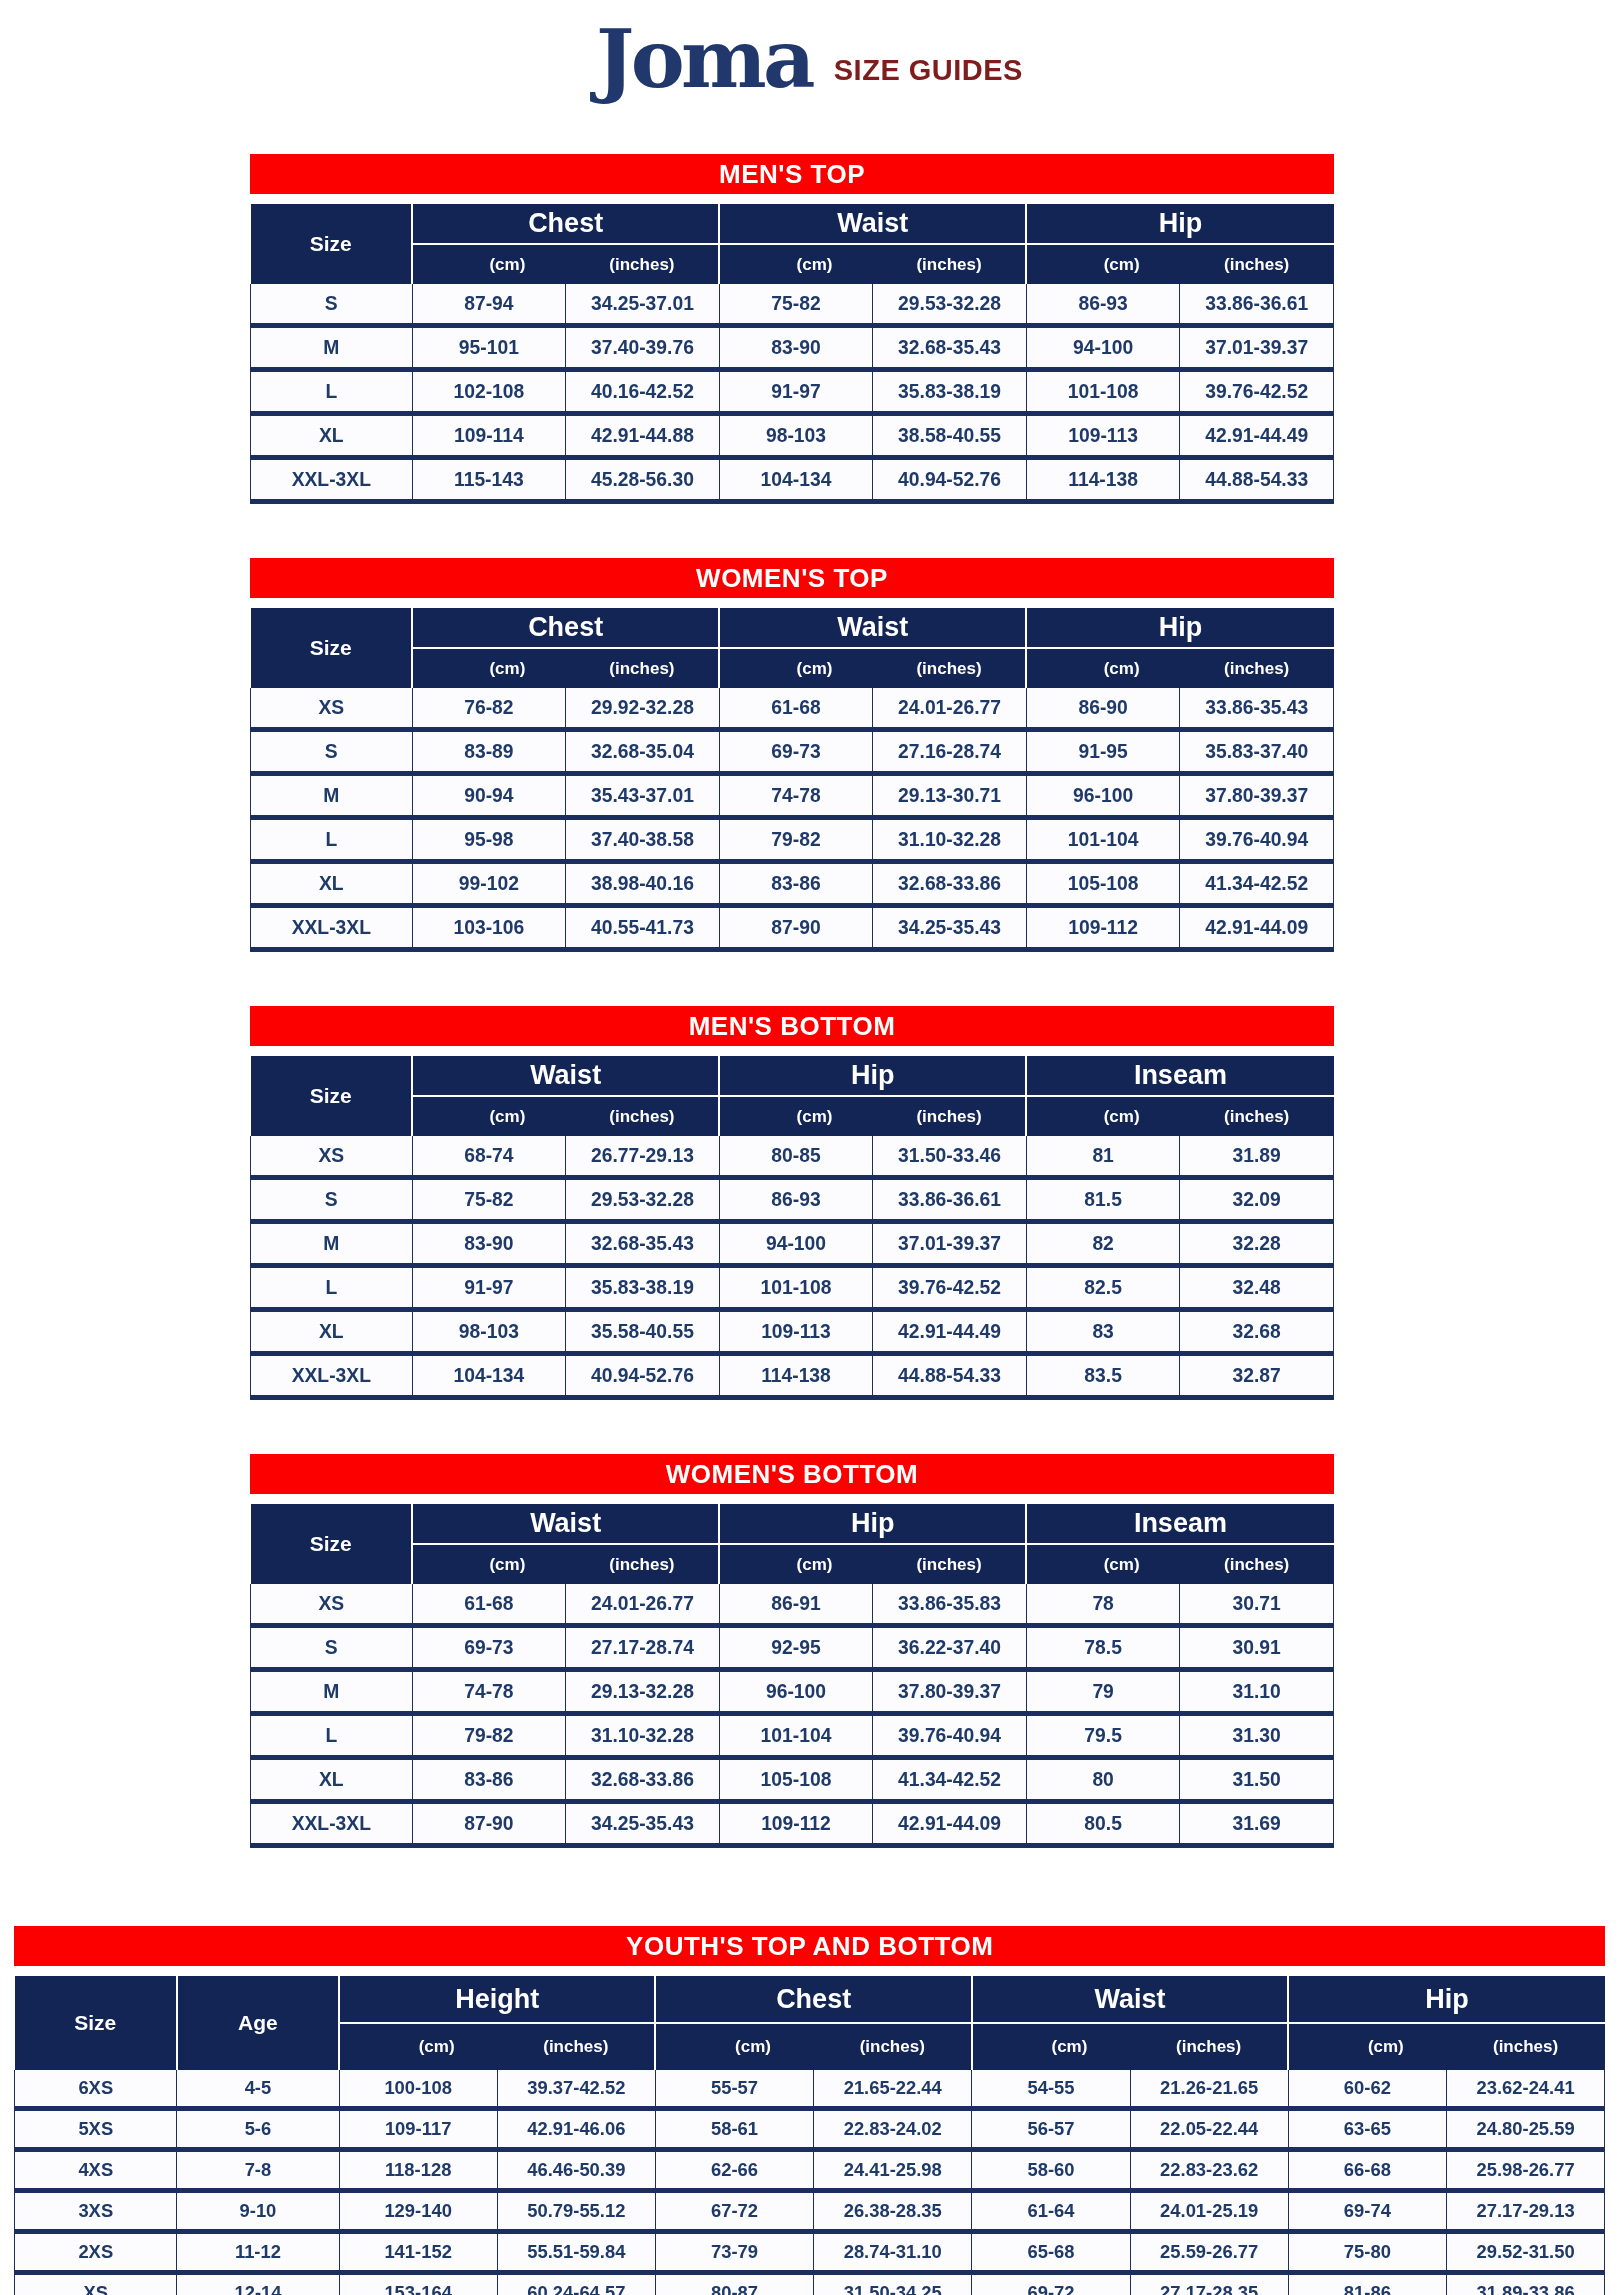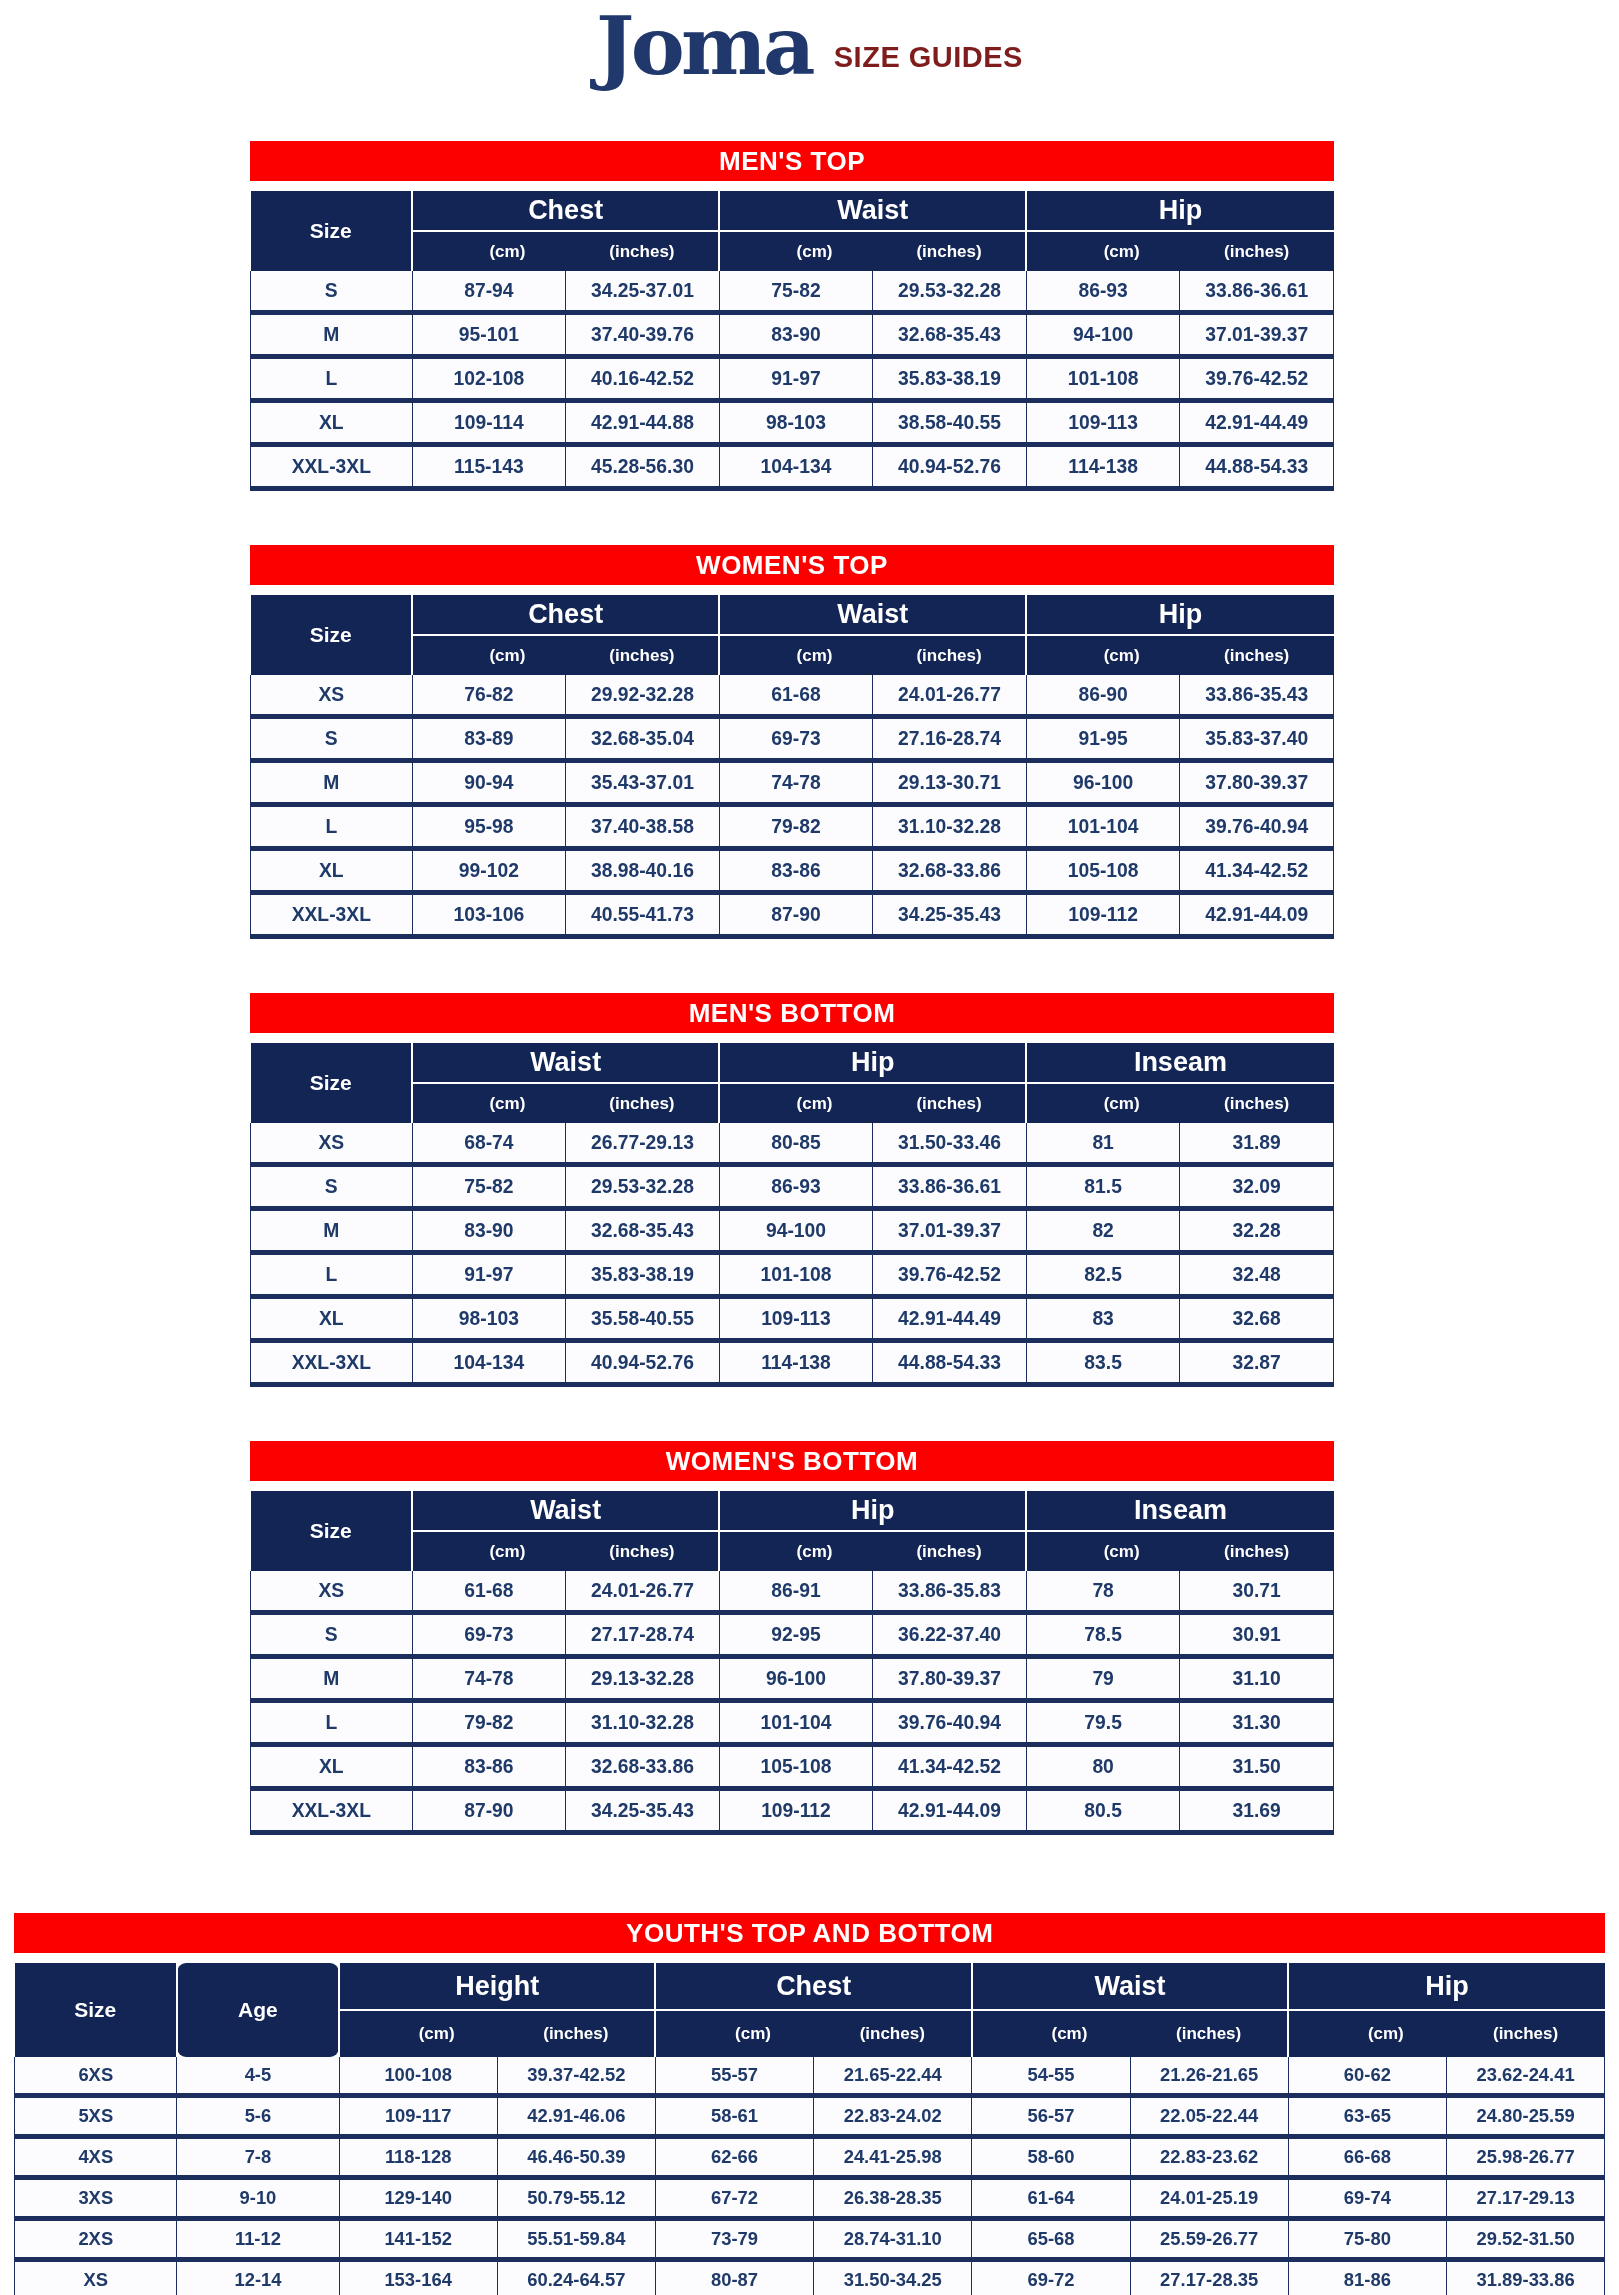--- a/index.html
+++ b/index.html
@@ -3,21 +3,21 @@
 <meta charset="utf-8">
 <style>
   html,body{margin:0;padding:0;}
   body{
     width:1619px;height:2295px;background:#ffffff;overflow:hidden;
     font-family:"Liberation Sans", sans-serif;
   }
   
   .page-header{
     display:flex;justify-content:center;align-items:center;
-    padding-top:6px;height:81px;gap:22px;
+    padding-top:19px;height:81px;gap:22px;
   }
   .logo{
     font-family:"DejaVu Serif", serif;font-weight:bold;
     font-size:81px;line-height:0.82;color:#21386C;letter-spacing:-3.7px;
   }
   .page-title{
     font-size:29px;font-weight:bold;color:#7f1d1d;letter-spacing:0.5px;
     padding-top:21px;
   }
   
@@ -27,21 +27,21 @@
     height:40px;background:#FC0000;color:#ffffff;
     font-weight:bold;font-size:26px;letter-spacing:0.5px;
     display:flex;align-items:center;justify-content:center;
     margin-bottom:10px;
   }
   
   table{width:100%;border-collapse:collapse;table-layout:fixed;}
   thead th{background:#132554;color:#ffffff;font-weight:bold;padding:0;}
   .group-th{font-size:27px;height:39px;border-left:2.3px solid #ffffff;border-bottom:2.3px solid #ffffff;}
   .size-th{font-size:21px;border-right:2.3px solid #ffffff;}
-  .age-th{font-size:21px;border-right:2.3px solid #ffffff;border-radius:9px;}
+  .age-th{font-size:21px;border-right:2.3px solid #ffffff;}
   .unit-th{font-size:17px;height:39px;}
   .unit-th.group-start{border-left:2.3px solid #ffffff;padding-left:36px;}
   .full .group-th,.full .unit-th{height:46px;}
   tbody td{
     background:#FCFCFE;color:#1F3A69;font-weight:bold;font-size:19.3px;
     text-align:center;vertical-align:middle;height:39px;
     border:1.8px solid #1B2E5D;border-top-width:0;border-bottom-width:5.5px;
     padding:0;
   }
   .full tbody td{height:36px;font-size:18.4px;}

